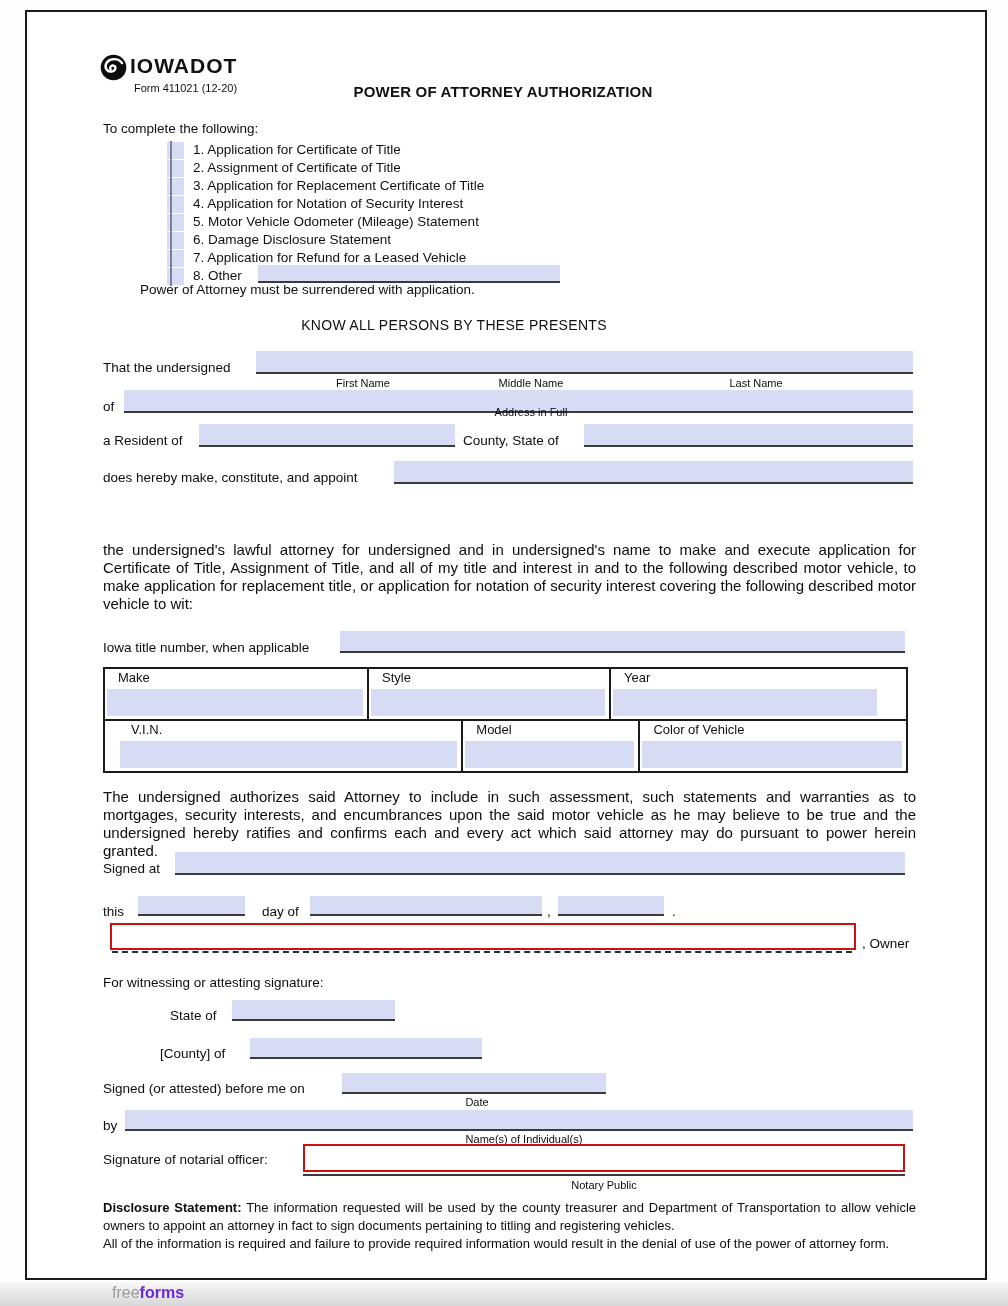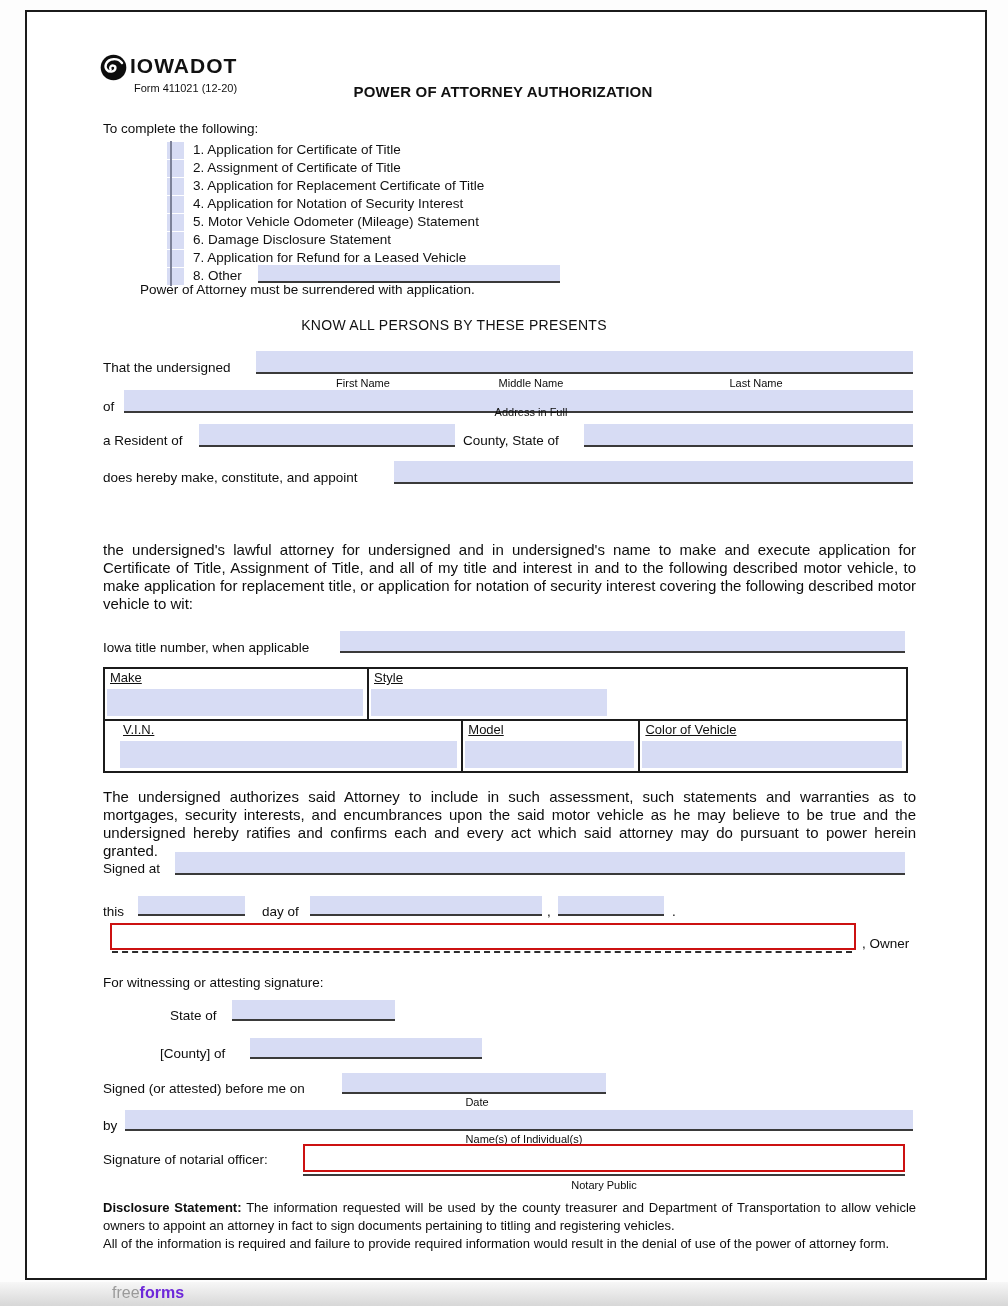--- a/index.html
+++ b/index.html
@@ -21,21 +21,21 @@
   .cb .inner { width:11px; height:11px; border:1px solid #7d8299; background:#e2e5f7; margin:3px; }
   .chk-item { position:absolute; font-size:13.5px; }
   .redbox { position:absolute; border:2px solid #cc1111; background:#ffffff; cursor:text; }
   .dashline { position:absolute; border-top:2px dashed #2c2c2c; }
   .solidline { position:absolute; border-top:2px solid #3a3a3a; }
   .vtable { position:absolute; left:103px; top:667px; width:805px; border:2px solid #1b1b1b; }
   .vrow { display:flex; }
   .vrow + .vrow { border-top:2px solid #1b1b1b; }
   .vcell { height:50px; border-right:2px solid #1b1b1b; position:relative; }
   .vcell:last-child { border-right:none; }
-  .vcell .vlab { font-size:13px; padding:1px 5px;text-decoration:underline; }
+  .vcell .vlab { font-size:13px; padding:1px 13px; }
   .vcell .vinput { position:absolute; left:2px; right:4px; bottom:3px; height:27px; background:#d7dcf4; cursor:text; }
   .bottom-strip { position:absolute; left:0; top:1282px; width:1008px; height:24px; background:linear-gradient(180deg,#f7f7f7 0%,#e4e4e4 60%,#d7d7d7 100%); }
   .brand { position:absolute; left:112px; top:1284px; font-size:16px; }
   .brand .free { color:#9a9a9a; font-weight:500; }
   .brand .forms { color:#6d28d9; font-weight:bold; }
   .disc { position:absolute; left:103px; top:1199px; width:813px; font-size:13px; line-height:18px; color:#0d0d0d; }
   .disc .j { text-align:justify; }
   .disc b { font-weight:bold; }
 </style>
 </head>
@@ -104,20 +104,24 @@
   <div class="vtable">
     <div class="vrow">
       <div class="vcell" style="width:264px;">
         <div class="vlab">Make</div>
         <div class="vinput"></div>
       </div>
       <div class="vcell" style="width:242px;">
         <div class="vlab">Style</div>
         <div class="vinput"></div>
       </div>
+      <div class="vcell" style="width:270px;">
+        <div class="vlab">Year</div>
+        <div class="vinput"></div>
+      </div>
     </div>
     <div class="vrow">
       <div class="vcell" style="width:351px;margin-left:13px;">
         <div class="vlab">V.I.N.</div>
         <div class="vinput"></div>
       </div>
       <div class="vcell" style="width:180px;">
         <div class="vlab">Model</div>
         <div class="vinput"></div>
       </div>

